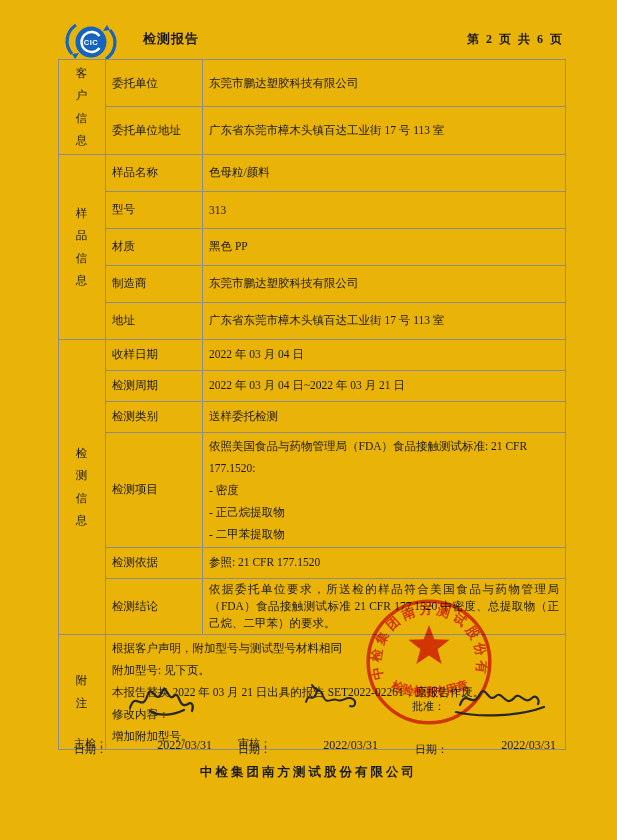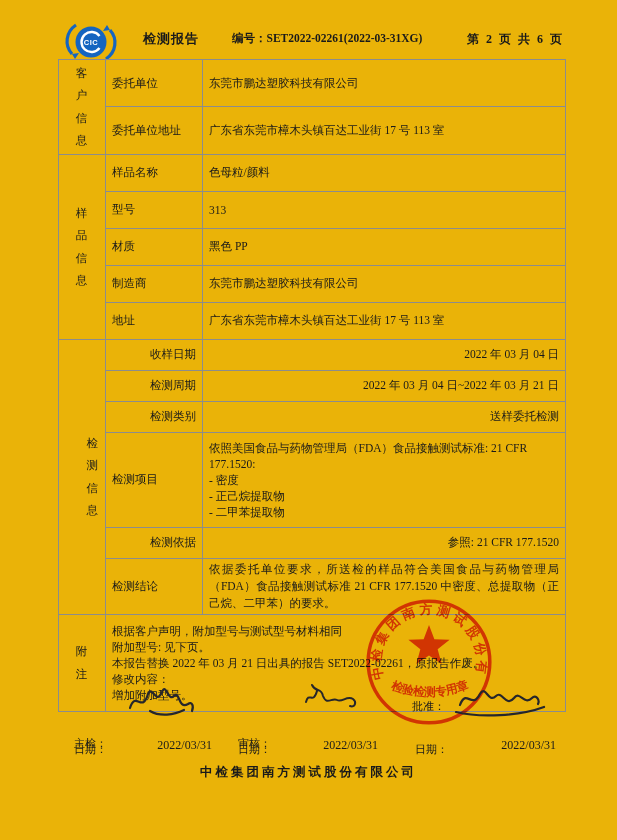--- a/index.html
+++ b/index.html
@@ -12,25 +12,25 @@
   .hdr-page{position:absolute;left:467px;top:31px;font-size:12px;font-weight:bold;letter-spacing:2px;}
   
   table.report{position:absolute;left:58px;top:59px;width:507px;border-collapse:collapse;
                table-layout:fixed;font-size:11.5px;border-radius:26px;}
   table.report td{border:1px solid #8c8c8c;vertical-align:middle;padding:2px 6px;}
   td.cat{text-align:center;padding:2px 0;}
   td.cat span{display:inline-block;width:2em;line-height:1.95;letter-spacing:1px;}
   td.lbl{padding-left:12px;}
   td.val{padding-left:13px;}
   tr.h32 td{height:32px;}
-  tr.h26 td{height:26px;text-align:right;}
+  tr.h26 td{height:26px;}
   tr.h90 td{height:90px;}
   tr.h48 td{height:48px;}
   tr.note-row td{height:92px;margin-top:35px;}
-  .pre{white-space:pre-line;line-height:16px;vertical-align:middle;}
+  .pre{white-space:pre-line;line-height:22px;vertical-align:middle;}
   .just{line-height:17px;text-align:justify;padding-right:8px;}
   
   .stamp{position:absolute;left:362px;top:595px;width:134px;height:134px;
          mix-blend-mode:multiply;opacity:.92;pointer-events:none;}
   .approve-label{position:absolute;left:412px;top:699px;font-size:11px;}
   
   .sig-label{position:absolute;font-size:11px;margin-top:38px;}
   .sig-svg{position:absolute;}
   .date-label{position:absolute;font-size:11px;top:742px;}
   .date-val{position:absolute;font-size:12px;top:738px;width:96px;text-align:right;}
@@ -53,21 +53,20 @@
     <path d="M 44,42 A 21.5,20 0 0 0 48,13" fill="none" stroke="#1565c0" stroke-width="3.2"></path>
     <path d="M 10,37 l 7,-1 -4,6 z" fill="#1565c0"></path>
     <path d="M 48,13 l -7,1 4,-6 z" fill="#1565c0"></path>
 
     <circle cx="29" cy="25" r="15.5" fill="#1565c0"></circle>
 
     <path d="M 37.5,19 A 10,10 0 1 0 37.5,31" fill="none" stroke="#ffffff" stroke-width="2.4"></path>
     <text x="29" y="28.2" font-size="7.5" font-weight="bold" fill="#ffffff" text-anchor="middle" font-family="Liberation Sans, sans-serif" letter-spacing="0.5">CIC</text>
   </svg>
   <div class="hdr-title">检测报告</div>
-  <div class="hdr-no">编号：SET2022-02261(2022-03-31XG)</div>
   <div class="hdr-page">第 2 页 共 6 页</div>
 
   <table class="report">
     <colgroup>
         <col style="width:47px">
         <col style="width:97px">
         <col style="width:363px">
       </colgroup>
     <tbody>
 

